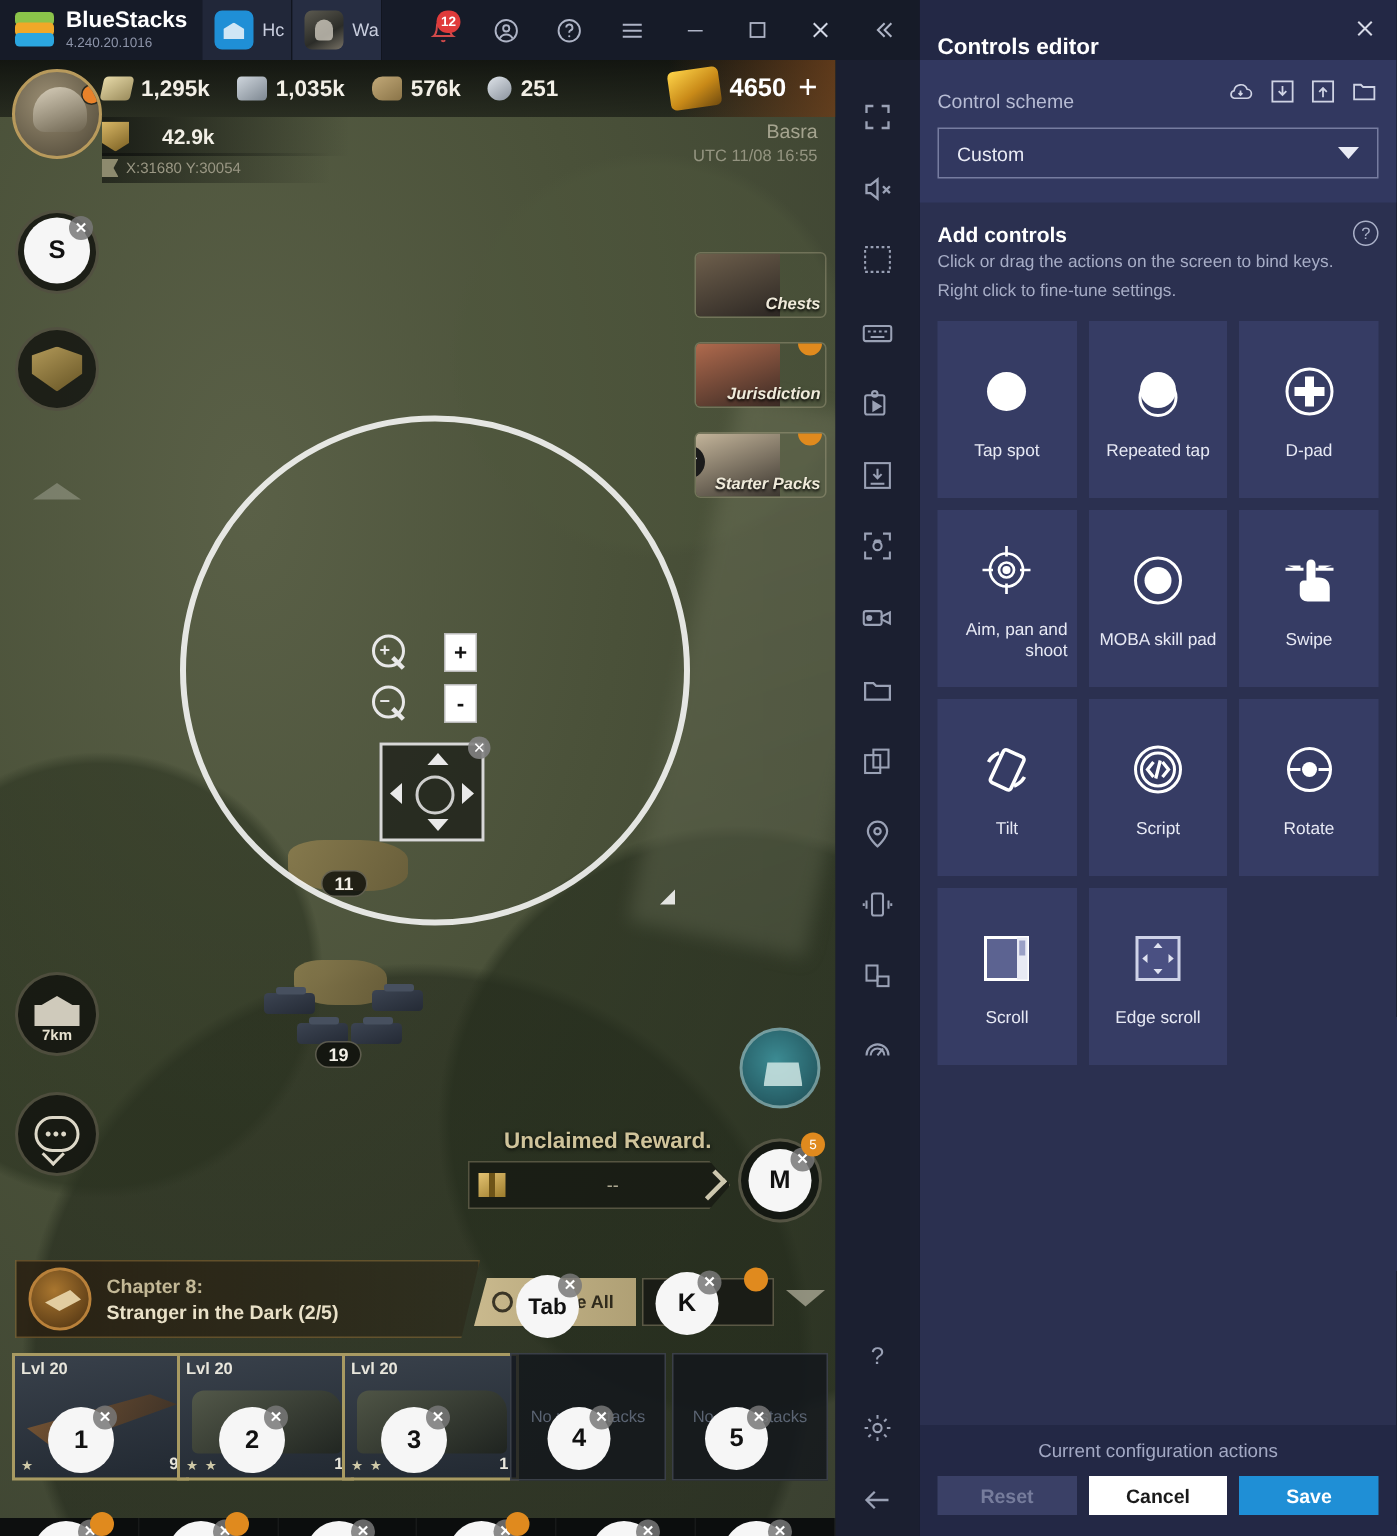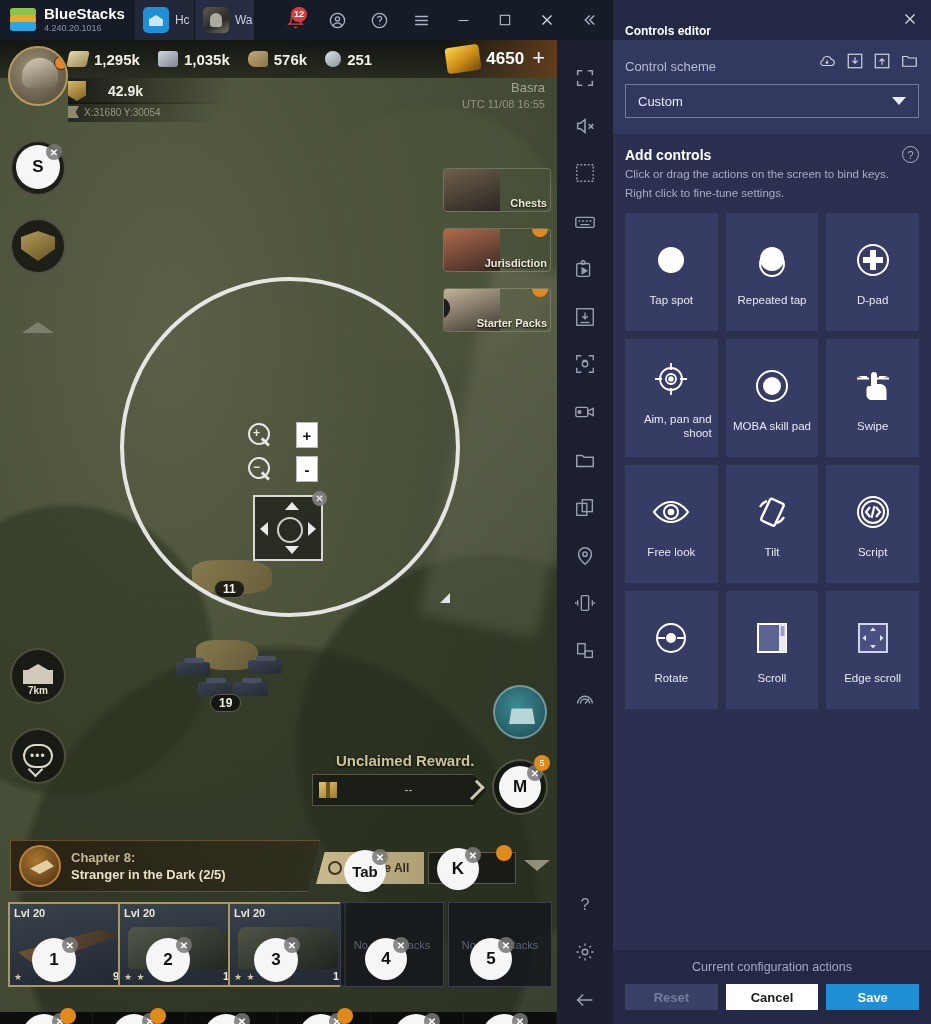--- a/index.html
+++ b/index.html
@@ -124,22 +124,22 @@
     position:absolute; left:68px; top:62px; height:20px; display:flex; align-items:center; gap:5px;
     background: linear-gradient(90deg, rgba(12,14,12,.62), rgba(12,14,12,0)); padding-right:60px; z-index:11;
   }
   .coord-ic { width:11px;height:12px;background:#8d8a6e; clip-path: polygon(0 0,100% 0,70% 50%,100% 100%,0 100%); }
   .coord-txt { color:#9a9784; font-size:10px; }
 
   .loc-name { position:absolute; right:12px; top:40px; color:#c7c3ae; font-size:13px; opacity:.75; z-index:11;}
   .loc-time { position:absolute; right:12px; top:58px; color:#b6b3a0; font-size:11px; opacity:.7; z-index:11;}
 
   
-  .promo { position:absolute; right:6px; width:108px; height:44px; border-radius:4px;
-    border:1px solid rgba(190,180,150,.35); overflow:hidden; z-index: 9; }
+  .promo { position:absolute; right:6px; width:88px; height:44px; border-radius:4px;
+    border:1px solid rgba(190,180,150,.35); overflow:hidden; z-index: 9; font-style: italic; }
   .promo .pimg { position:absolute; left:0; top:0; width:56px; height:100%; }
   .promo .plbl { position:absolute; right:3px; bottom:2px; color:#efeada; font-size:11px; font-weight:bold;
                  text-shadow: 0 1px 2px #000; }
   .promo-dot { position:absolute; right:-6px; top:-6px; width:16px; height:16px; border-radius:50%;
                background:#e08a1e; color:#fff; font-size:9px; display:flex; align-items:center; justify-content:center; }
   .promo-close { position:absolute; left:-16px; top:8px; width:22px; height:22px; border-radius:50%;
       background:#1b1b1b; color:#fff; display:flex; align-items:center; justify-content:center; font-size:13px; }
 
   
   .range-ring {
@@ -282,21 +282,21 @@
   
   #sidetools {
     position:absolute; right:0; top:40px; width:56px; height:984px; background:#1b1f30;
     display:flex; flex-direction:column; align-items:center; padding-top:14px; gap:0px;
   }
   .st { width:56px; height:50px; display:flex; align-items:center; justify-content:center; color:#9aa1b5; }
 
   
   #panel { width: 318px; height:1024px; background:#2b3050; display:flex; flex-direction:column; }
   .p-head { height:40px; background:#232845; display:flex; align-items:center; padding:0 12px; }
-  .p-title { color:#fff; font-size:12px; font-weight:bold;margin-top:22px; }
+  .p-title { color:#fff; font-size:15px; font-weight:bold;margin-top:22px; }
   .p-close { margin-left:auto; color:#d6d9e6; font-size:18px; line-height:1; }
 
   .p-scheme { background:#323860; padding:12px 12px 16px 12px; }
   .scheme-row { display:flex; align-items:flex-end; }
   .scheme-lbl { color:#b7bcd4; font-size:13px; }
   .scheme-icons { margin-left:auto; display:flex; gap:9px; align-items:center; color:#cfd3e4; }
   .select {
     margin-top:10px; height:34px; border:1px solid #767ca0; background:transparent;
     display:flex; align-items:center; padding:0 12px; color:#e9ebf5; font-size:13px;
   }
@@ -861,30 +861,20 @@
       <div class="cell">
         <div class="glyph">
           <svg width="36" height="34" viewBox="0 0 36 34" fill="#ffffff">
             <path d="M3 7h9v3L3 7zM2 8.5h12v2H2zM33 7h-9v3l9-3zM34 8.5H22v2h12z"></path>
             <path d="M19 3c1.7 0 3 1.3 3 3v9h2.3c4.3 0 7.2 2.5 7.2 6.6V31H16.8c-2.9 0-5.3-2.1-5.3-5v-6.3c0-1.5 1.2-2.7 2.6-2.7H16V6c0-1.7 1.3-3 3-3z"></path>
             </svg>
           </div>
         <div class="clbl">Swipe</div>
       </div>
 
-      <div class="cell">
-        <div class="glyph">
-          <svg width="38" height="28" viewBox="0 0 38 28" fill="none">
-            <path d="M2 14s6.5-10 17-10 17 10 17 10-6.5 10-17 10S2 14 2 14z" stroke="#ffffff" stroke-width="2.2"></path>
-            <circle cx="19" cy="14" r="7" stroke="#ffffff" stroke-width="2"></circle>
-            <circle cx="19" cy="14" r="3.3" fill="#ffffff"></circle>
-            </svg>
-          </div>
-        <div class="clbl">Free look</div>
-      </div>
 
       <div class="cell">
         <div class="glyph">
           <svg width="36" height="36" viewBox="0 0 36 36" fill="none" stroke="#ffffff" stroke-width="2.4">
             <rect x="11" y="6" width="15" height="24" rx="2" transform="rotate(25 18 18)"></rect>
             <path d="M6 13a13 13 0 0 1 7-6"></path>
               <path d="M30 23a13 13 0 0 1-7 6"></path>
             </svg>
           </div>
         <div class="clbl">Tilt</div>

